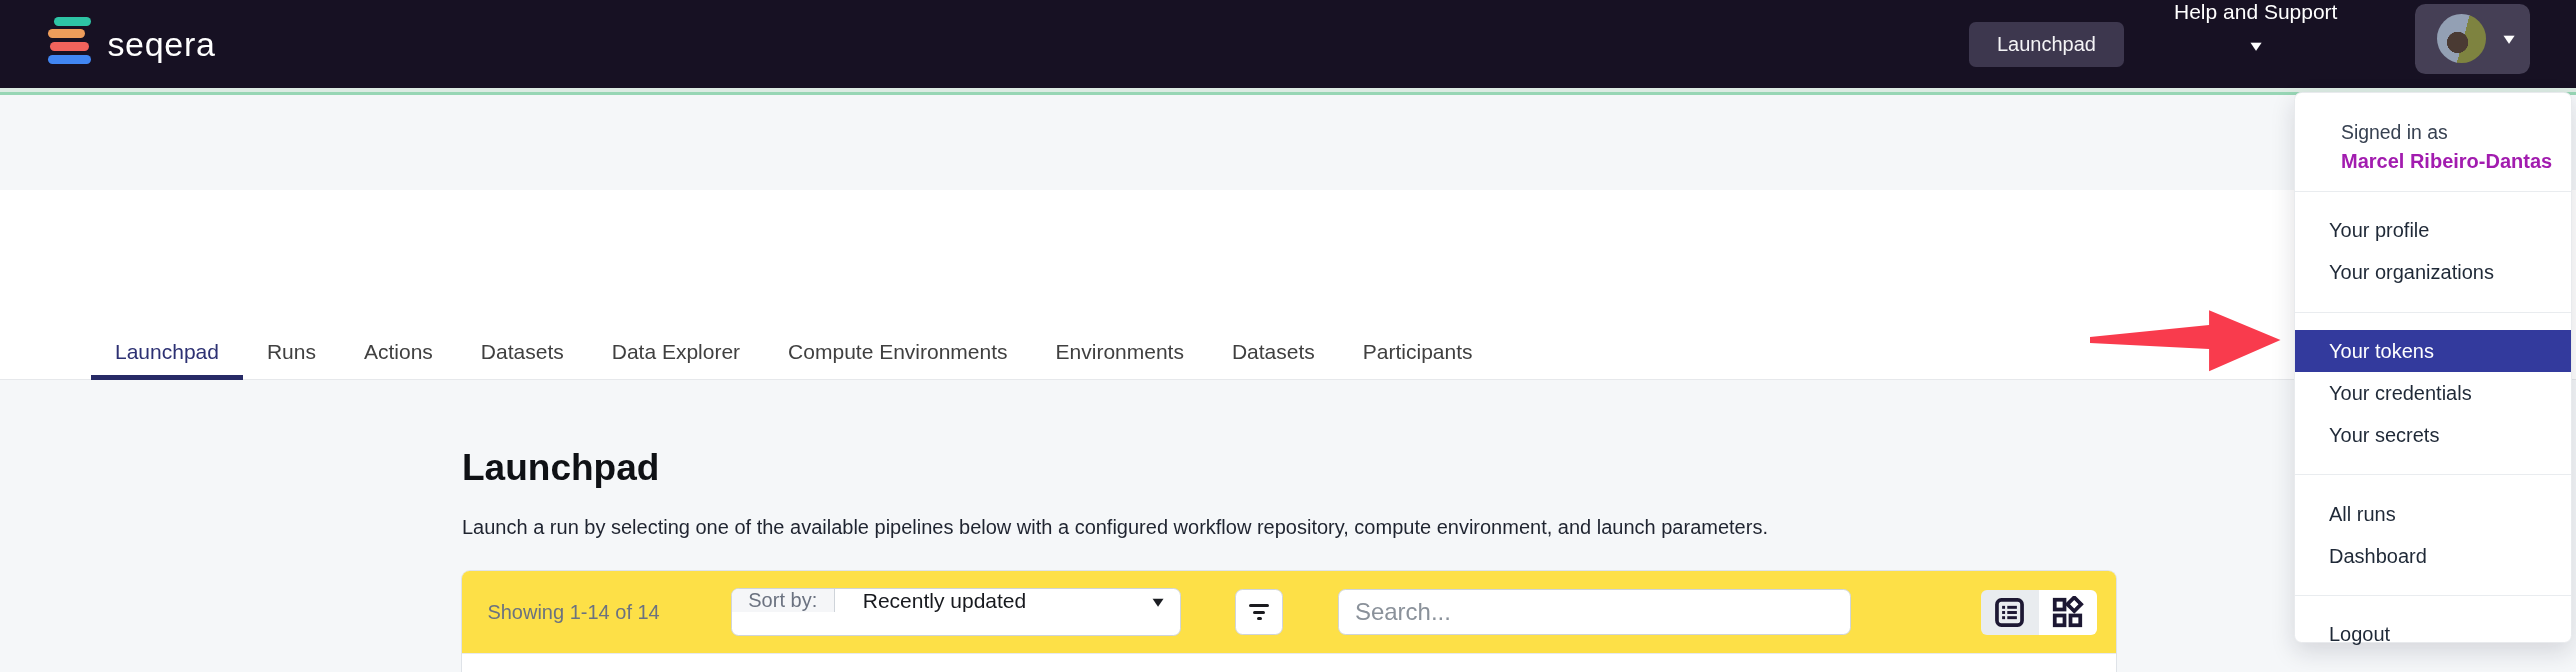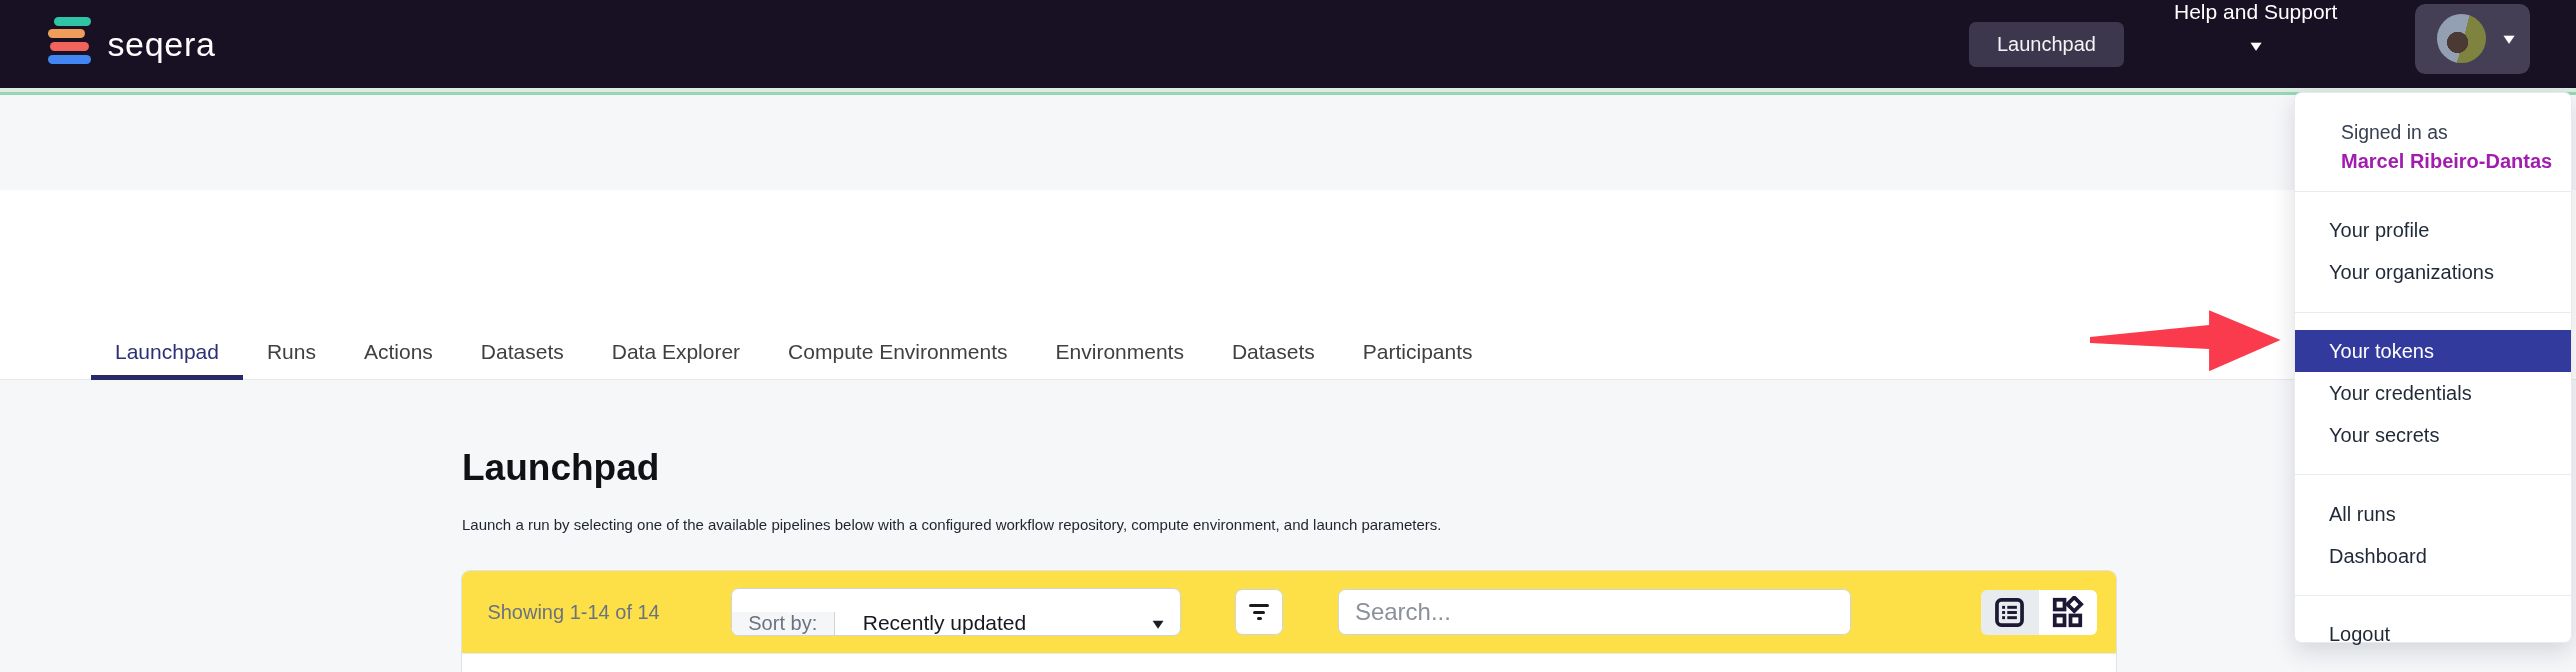--- a/index.html
+++ b/index.html
@@ -80,35 +80,35 @@
     position:relative; padding:0 24px; display:flex; align-items:center;
     font-size:21px; color:#404040;
   }
   .tab.active { color:#2d3173; font-weight:500; }
   .tab.active::after {
     content:""; position:absolute; left:0; right:0; bottom:-1.5px; height:6px; background:#272a66;
   }
 
   
   .page-title { position:absolute; left:462px; top:447px; font-size:37px; font-weight:700; color:#0f1115; }
-  .page-desc { position:absolute; left:462px; top:516px; font-size:15px; color:#1f2430; }
+  .page-desc { position:absolute; left:462px; top:516px; font-size:20px; color:#1f2430; }
 
   .card {
     position:absolute; left:461px; top:570px; width:1656px; height:104px;
     background:#ffffff; border:1.5px solid #dfe3e8; border-bottom:none;
     border-radius:9px 9px 0 0;
   }
   .card-header {
     height:83px; background:#fde047; border-bottom:1.5px solid #e8eaee;
     border-radius:7.5px 7.5px 0 0; display:flex; align-items:center; padding:0 19.4px;gap:41px;
   }
   .showing { font-size:20px; color:#6b7280; margin-left:6px; white-space:nowrap; }
   .sort-group {
     margin-left:30px; width:450px; height:48px; background:#ffffff;
-    border:1.5px solid #cfd4da; border-radius:7.5px; display:flex; align-items:flex-end; overflow:hidden;
+    border:1.5px solid #cfd4da; border-radius:7.5px; display:flex; align-items:flex-start; overflow:hidden;
   }
   .sort-label {
     width:103px; background:#f5f6f8; border-right:1.5px solid #cfd4da;
     display:flex; align-items:center; justify-content:center;
     font-size:20px; color:#6b7280; white-space:nowrap;
   }
   .sort-value { flex:1; display:flex; align-items:center; padding:0 18px 0 28px; font-size:21px; color:#17191e; }
   .sort-caret { margin-left:auto; }
   .filter-btn {
     margin-left:13.4px; width:48px; height:46px; background:#ffffff;

